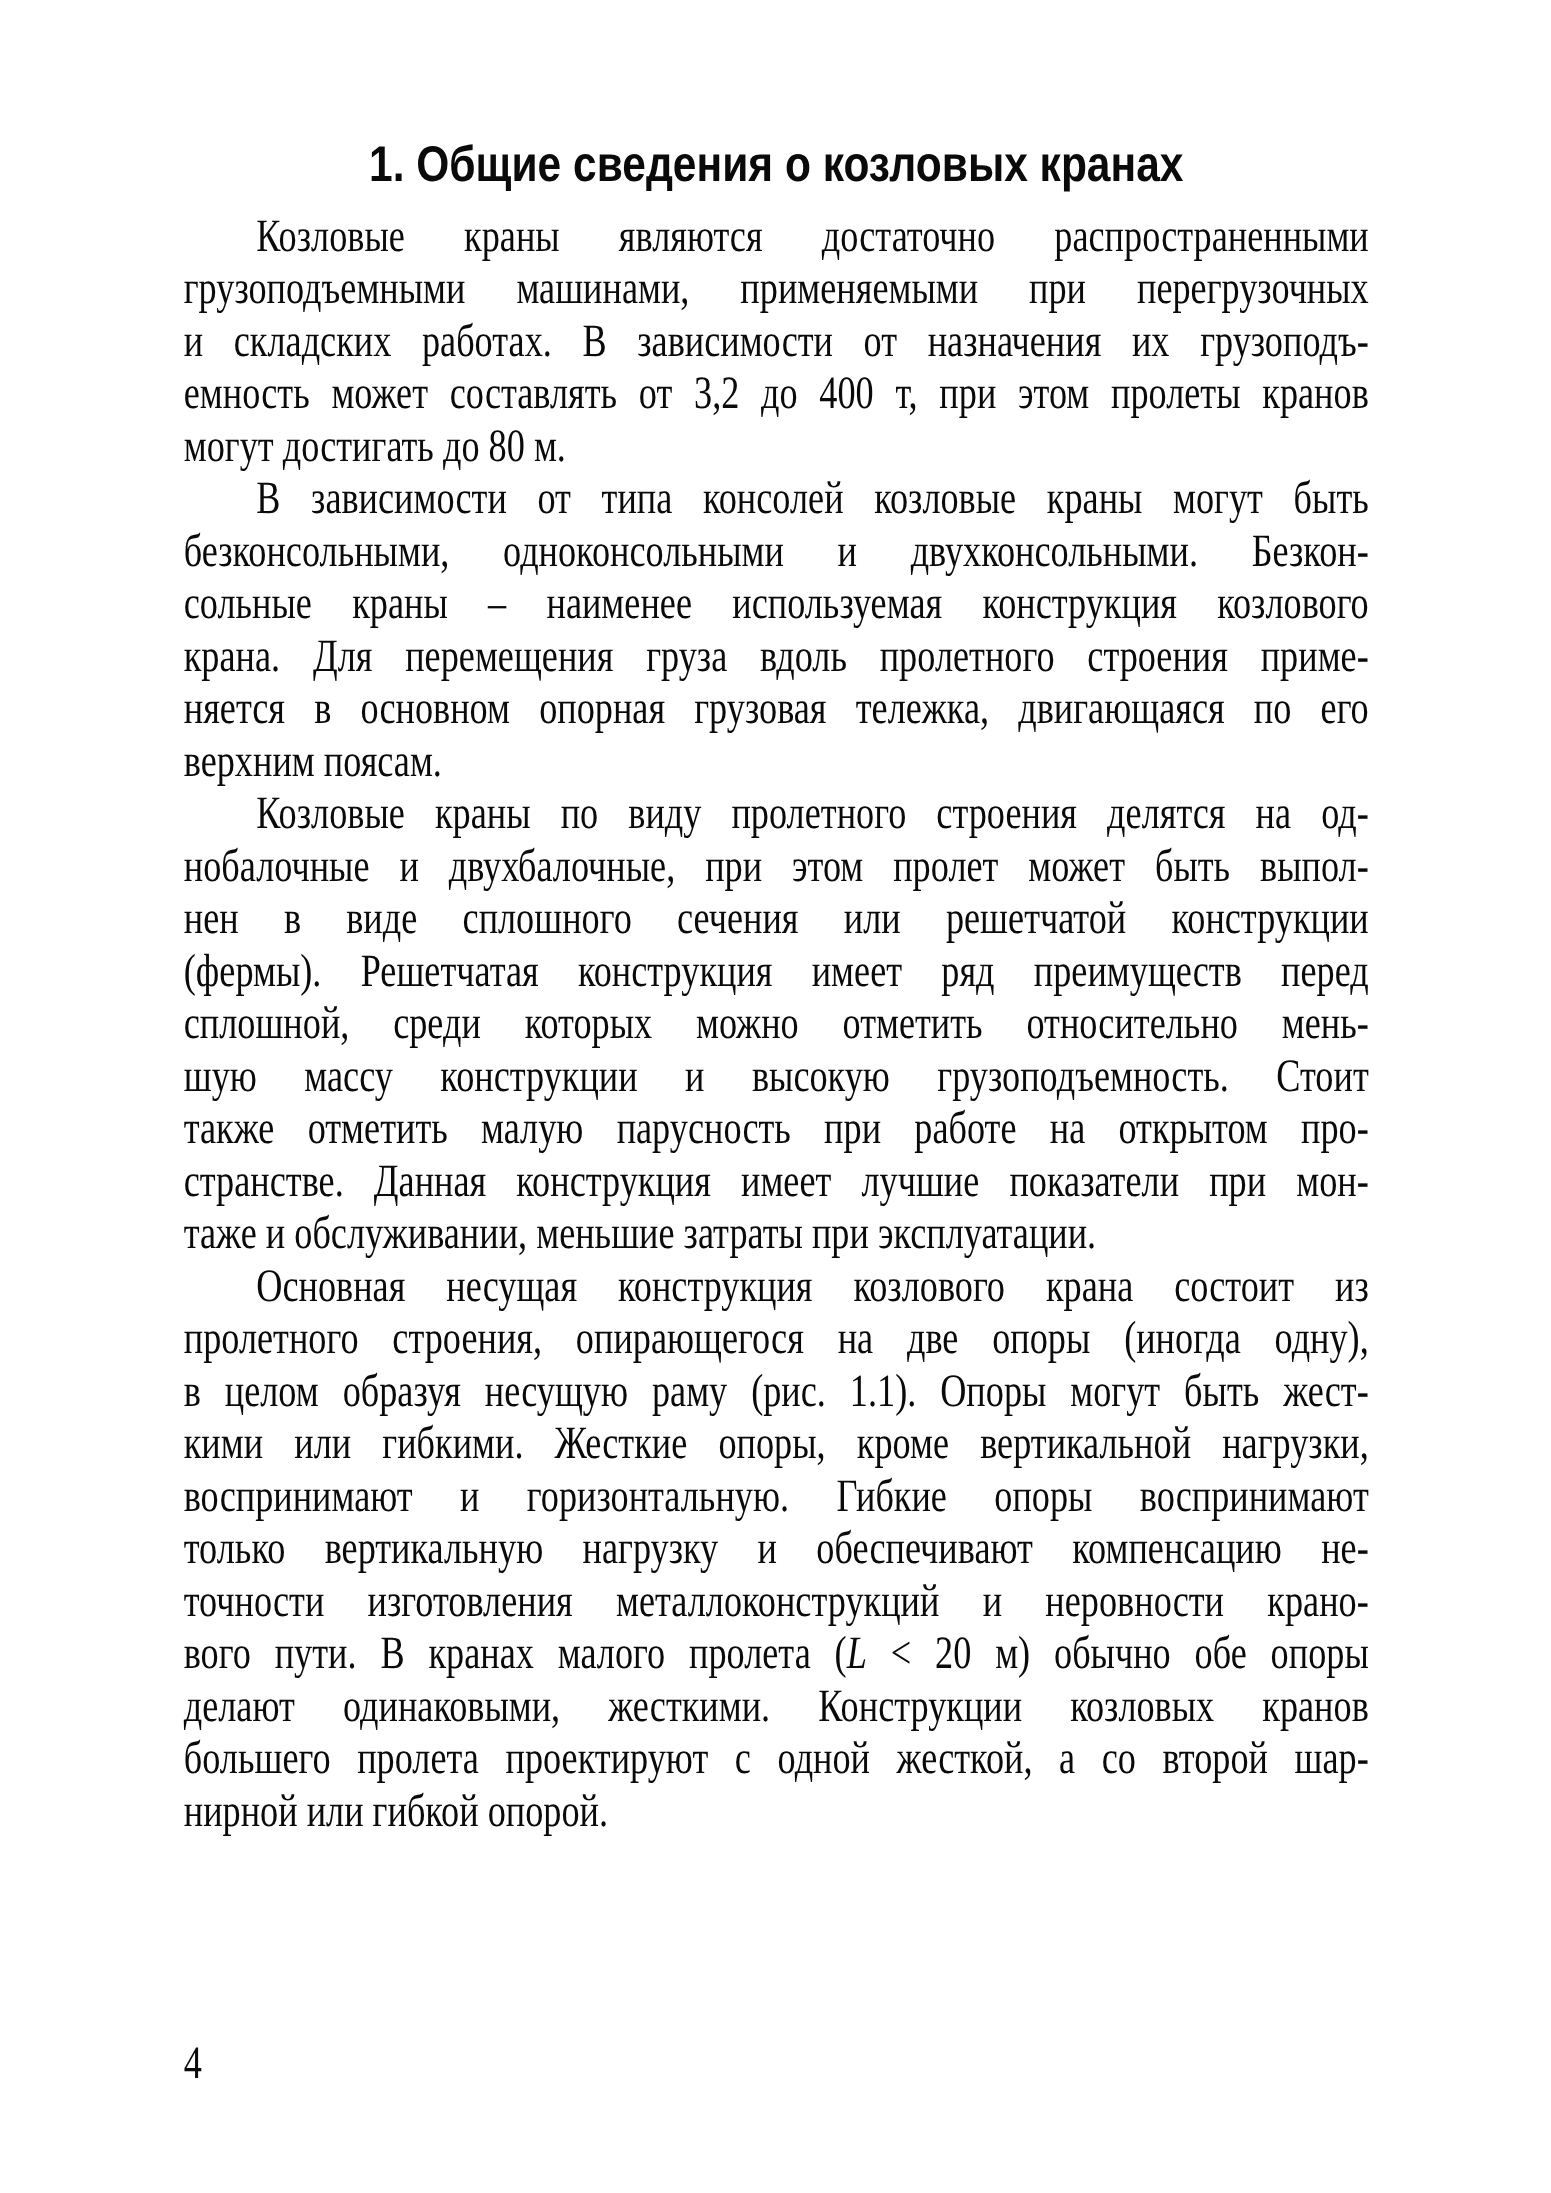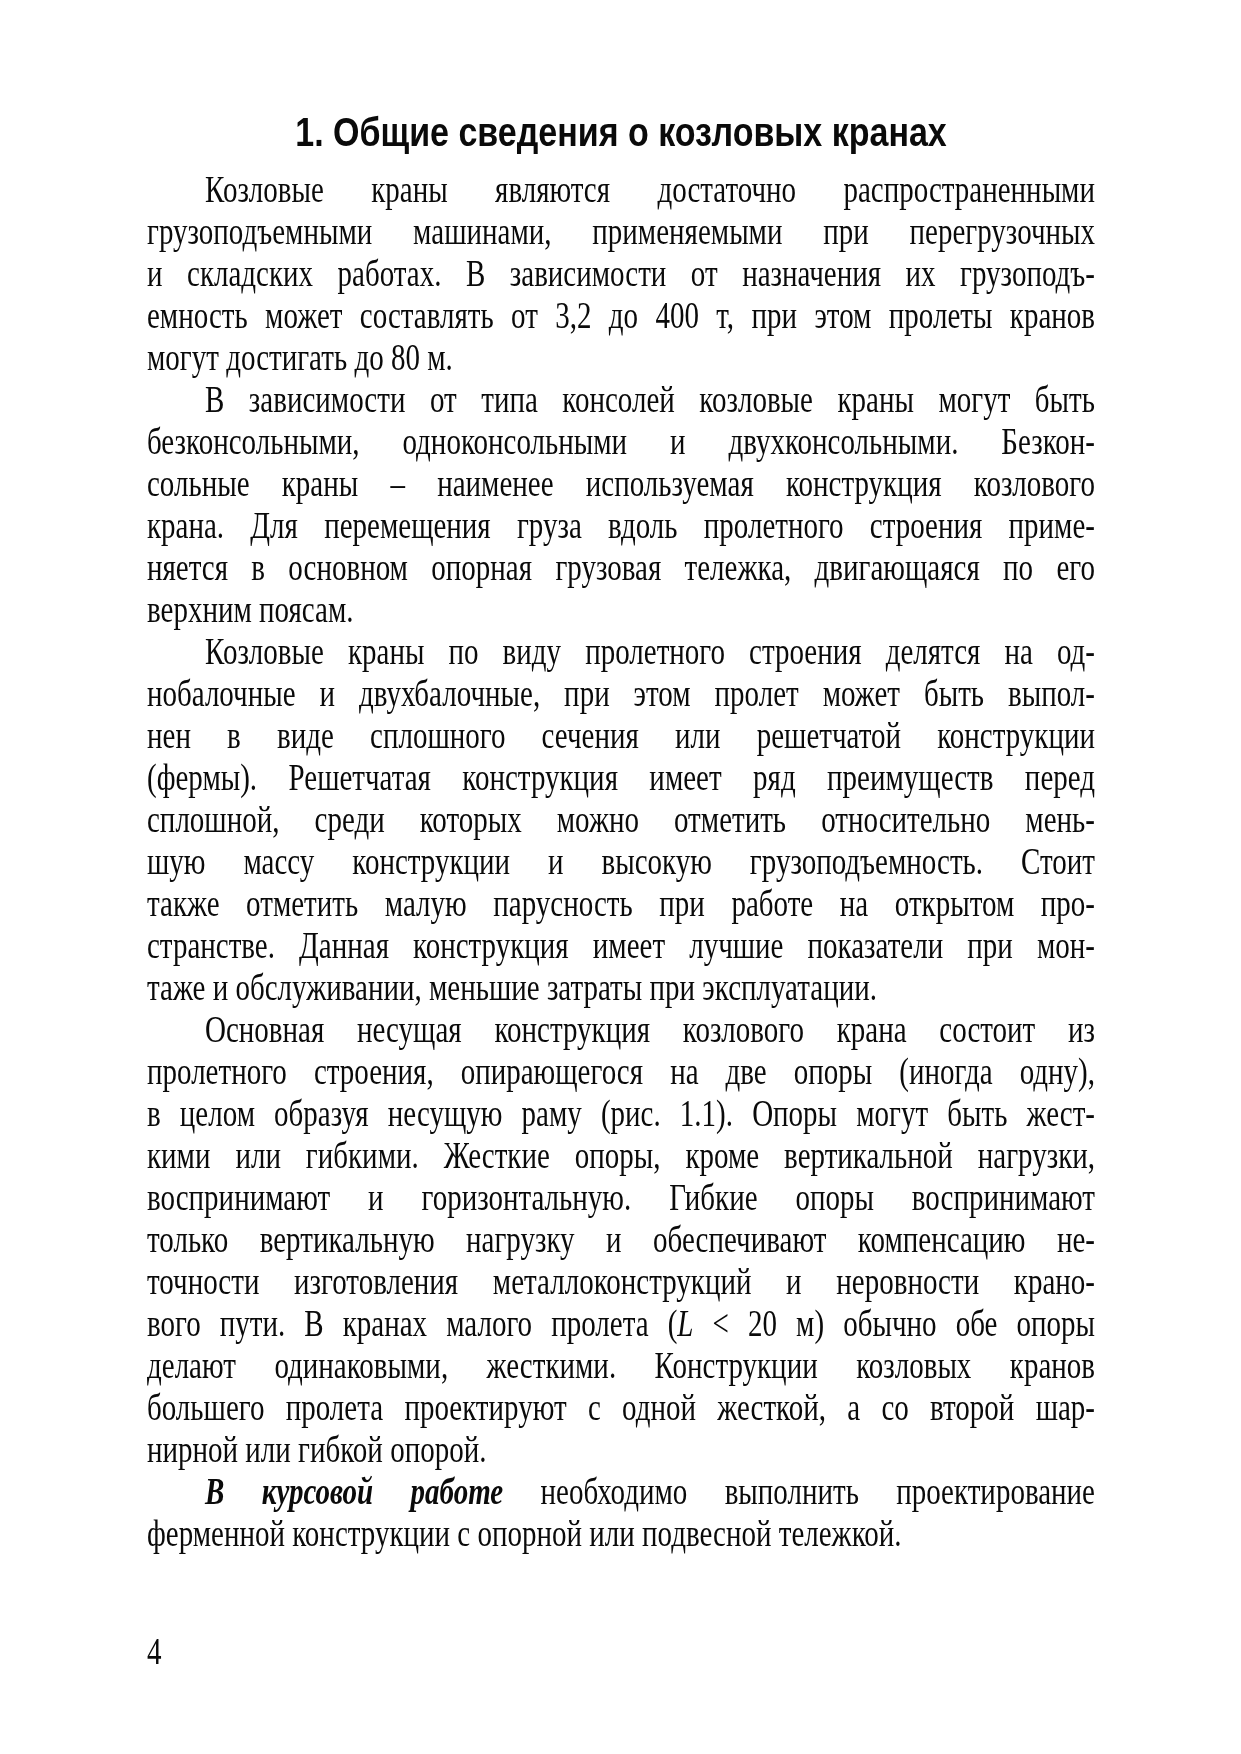--- a/index.html
+++ b/index.html
@@ -86,20 +86,16 @@
         <div class="line"><span>в целом образуя несущую раму (рис. 1.1). Опоры могут быть жест-</span></div>
         <div class="line"><span>кими или гибкими. Жесткие опоры, кроме вертикальной нагрузки,</span></div>
         <div class="line"><span>воспринимают и горизонтальную. Гибкие опоры воспринимают</span></div>
         <div class="line"><span>только вертикальную нагрузку и обеспечивают компенсацию не-</span></div>
         <div class="line"><span>точности изготовления металлоконструкций и неровности крано-</span></div>
         <div class="line"><span>вого пути. В кранах малого пролета (</span><span class="i">L</span><span> &lt; 20 м) обычно обе опоры</span></div>
         <div class="line"><span>делают одинаковыми, жесткими. Конструкции козловых кранов</span></div>
         <div class="line"><span>большего пролета проектируют с одной жесткой, а со второй шар-</span></div>
         <div class="line last"><span>нирной или гибкой опорой.</span></div>
       </div>
-      <div class="para">
-        <div class="line first"><span class="bi">В курсовой работе</span><span> необходимо выполнить проектирование</span></div>
-        <div class="line last"><span>ферменной конструкции с опорной или подвесной тележкой.</span></div>
-      </div>
     </div>
 </div>
 
 <div class="pagenum">4</div>
 
 </body></html>

